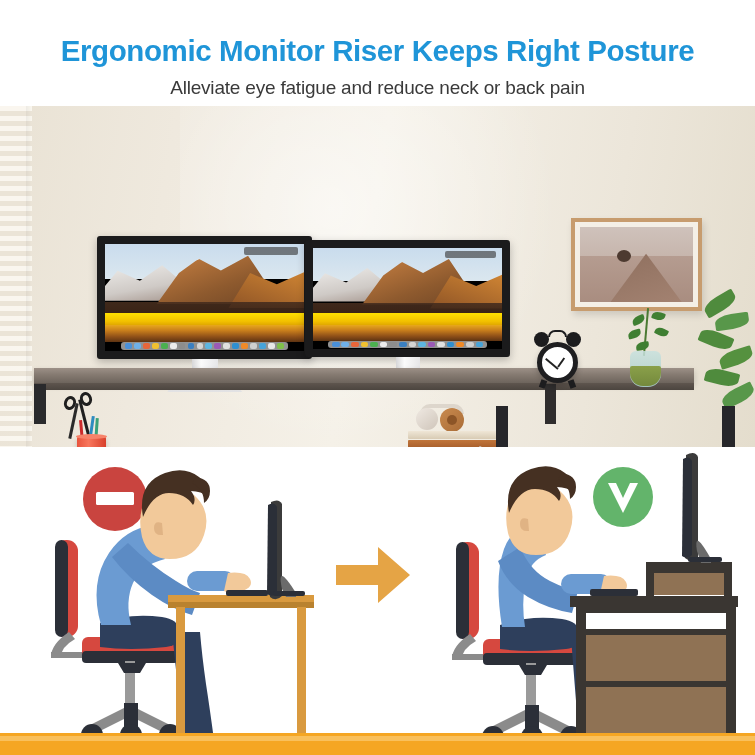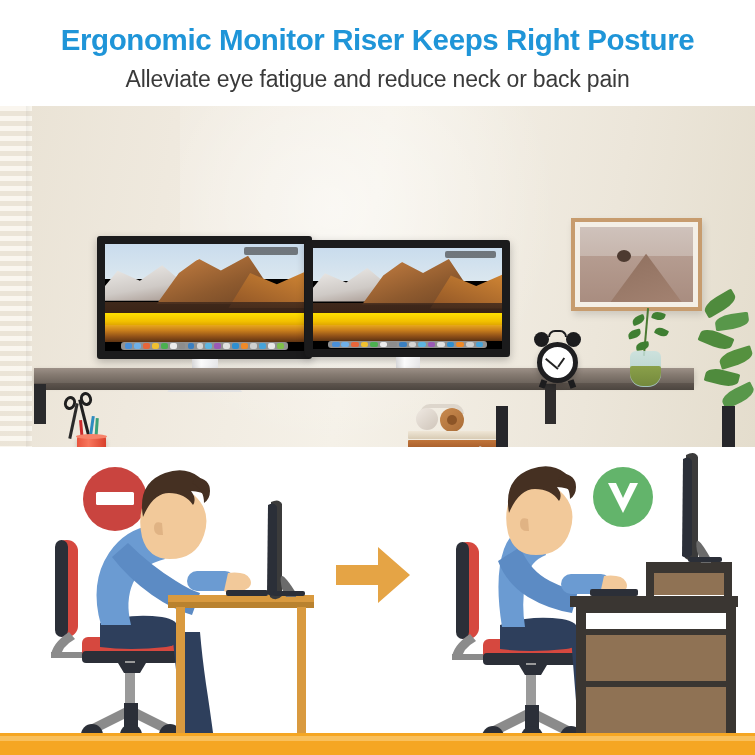--- a/index.html
+++ b/index.html
@@ -5,27 +5,27 @@
   * { box-sizing: border-box; margin: 0; padding: 0; }
   html, body {
     width: 755px; height: 755px;
     background: #ffffff;
     font-family: "Liberation Sans", sans-serif;
     overflow: hidden;
   }
   #page { position: relative; width: 755px; height: 755px; background: #fff; }
 
   
-  .header { position: absolute; left: 0; top: 0; width: 678px; height: 106px;
+  .header { position: absolute; left: 0; top: 11px; width: 678px; height: 106px;
             background: #ffffff; text-align: center; }
   .headline { position: absolute; left: 0; top: 23px; width: 755px;
               font-size: 29.5px; font-weight: bold; letter-spacing: -0.4px;
               color: #1f95d8; white-space: nowrap; }
   .subhead  { position: absolute; left: 0; top: 66px; width: 755px;
-              font-size: 23px; font-weight: normal; letter-spacing: -0.2px;
+              font-size: 19px; font-weight: normal; letter-spacing: -0.2px;
               color: #3a3a3a; }
 
   
   .photo { position: absolute; left: 0; top: 106px; width: 755px; height: 341px;
            overflow: hidden; background: #efe9dd; }
   .ph-wall { position:absolute; inset:0;
        background: linear-gradient(100deg,#e9e2d4 0%,#efe9de 22%,#f5f1e8 48%,#ece6da 78%,#e4ddcd 100%); }
   .ph-wall-glow { position:absolute; left:180px; top:0; width:380px; height:341px;
        background: radial-gradient(ellipse at 40% 30%, rgba(255,255,255,.55), rgba(255,255,255,0) 70%); }
   .ph-curtain { position:absolute; left:-2px; top:0; width:34px; height:341px;

